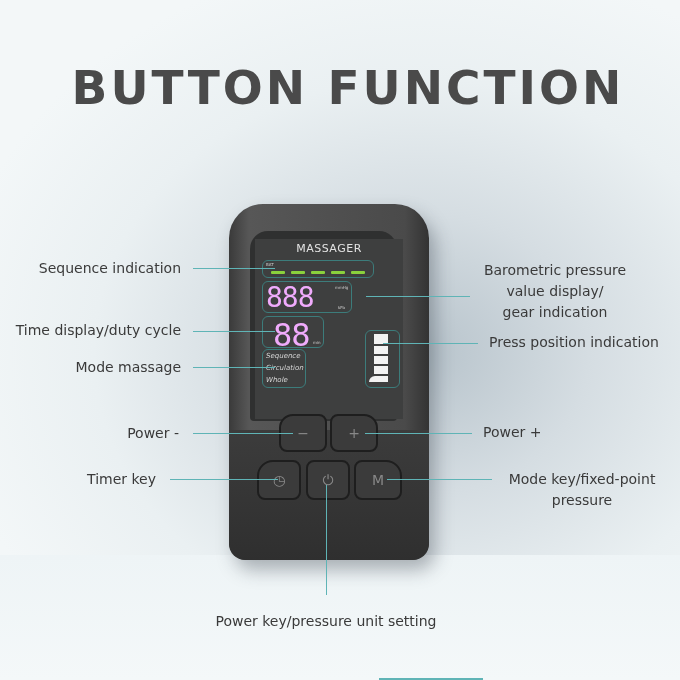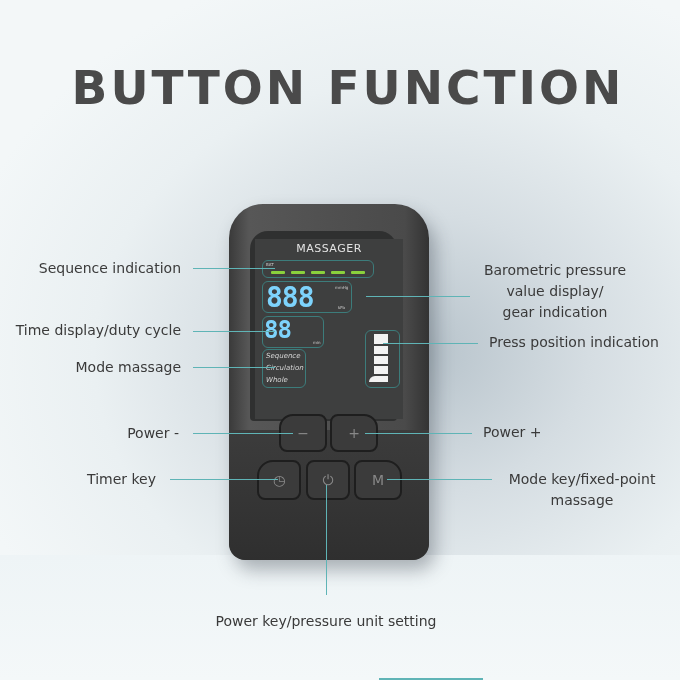--- a/index.html
+++ b/index.html
@@ -13,21 +13,21 @@
   .label.c{text-align:center;}
   .line{position:absolute;background:#5fb4b6;}
   
   .device{position:absolute;left:229px;top:204px;width:200px;height:356px;border-radius:34px 34px 18px 18px;
     background:linear-gradient(90deg,#3a3a3a 0%,#575757 10%,#505050 50%,#4a4a4a 88%,#333 100%);
     box-shadow:6px 10px 18px rgba(40,50,60,.35);}
   .bezel{position:absolute;left:21px;top:27px;width:147px;height:190px;border-radius:18px 18px 4px 4px;background:#2f3030;}
   .screen{position:absolute;left:5px;top:8px;width:148px;height:180px;background:#3e3f3f;}
   .brand{position:absolute;left:0;top:3px;width:148px;text-align:center;color:#e3e3e3;font-size:11px;letter-spacing:.5px;}
   .box{position:absolute;border:1.5px solid #3c7c7b;border-radius:6px;}
-  .seg{position:absolute;color:#7dd3fc;font-family:"DejaVu Sans Mono",monospace;font-weight:bold;}
+  .seg{position:absolute;color:#f0abfc;font-family:"DejaVu Sans Mono",monospace;font-weight:normal;}
   .small{position:absolute;font-size:4px;color:#cfcfcf;}
   .mode-item{position:absolute;left:3px;font-size:7px;color:#d5d5d5;font-style:italic;}
   .batt{position:absolute;top:10px;width:14px;height:3px;background:#8ad13c;border-radius:1px;}
   .foot-bar{position:absolute;left:8px;width:14px;background:#f2f2f2;}
   .lower{position:absolute;left:0;top:226px;width:200px;height:130px;
     background:linear-gradient(180deg,#3c3c3c,#2f2f2f);border-radius:0 0 16px 16px;}
   .btn{position:absolute;background:#3b3b3b;border:2px solid #1e1e1e;border-radius:8px;color:#888;
     display:flex;align-items:center;justify-content:center;font-size:14px;}
   .shelf{position:absolute;left:0;top:555px;width:680px;height:125px;
     background:linear-gradient(180deg,#eef4f6,#f4f8f9);}
@@ -53,21 +53,21 @@
         <div class="batt" style="left:88px;"></div>
       </div>
 
       <div class="box" style="left:7px;top:42px;width:88px;height:30px;">
         <span class="seg" style="left:3px;top:-1px;font-size:28px;letter-spacing:-1px;">888</span>
         <span class="small" style="left:72px;top:3px;">mmHg</span>
         <span class="small" style="left:75px;top:23px;">kPa</span>
       </div>
 
       <div class="box" style="left:7px;top:77px;width:60px;height:30px;">
-        <span class="seg" style="left:1px;top:-1px;font-size:24px;letter-spacing:-1px;">88</span>
+        <span class="seg" style="left:10px;top:-1px;font-size:32px;letter-spacing:-1px;">88</span>
         <span class="small" style="left:50px;top:23px;">min</span>
       </div>
 
       <div class="box" style="left:7px;top:110px;width:42px;height:37px;">
         <span class="mode-item" style="top:2px;">Sequence</span>
         <span class="mode-item" style="top:14px;">Circulation</span>
         <span class="mode-item" style="top:26px;">Whole</span>
       </div>
 
       <div class="box" style="left:110px;top:91px;width:33px;height:56px;">
@@ -122,20 +122,20 @@
 <div class="line" style="left:366px;top:296px;width:104px;height:1px;"></div>
 
 <div class="label" style="left:489px;top:332px;width:190px;">Press position indication</div>
 <div class="line" style="left:383px;top:343px;width:95px;height:1px;"></div>
 
 <div class="label" style="left:483px;top:422px;width:100px;">Power +</div>
 <div class="line" style="left:365px;top:433px;width:107px;height:1px;"></div>
 
 <div class="label c" style="left:502px;top:469px;width:160px;">
   <div>Mode key/fixed-point</div>
-  <div>massage</div>
+  <div>pressure</div>
 </div>
 <div class="line" style="left:387px;top:479px;width:105px;height:1px;"></div>
 
 <div class="line" style="left:326px;top:485px;width:1px;height:110px;"></div>
 <div class="label c" style="left:190px;top:611px;width:272px;">Power key/pressure unit setting</div>
 
 <div class="line" style="left:379px;top:678px;width:104px;height:2px;"></div>
 
 </body></html>

